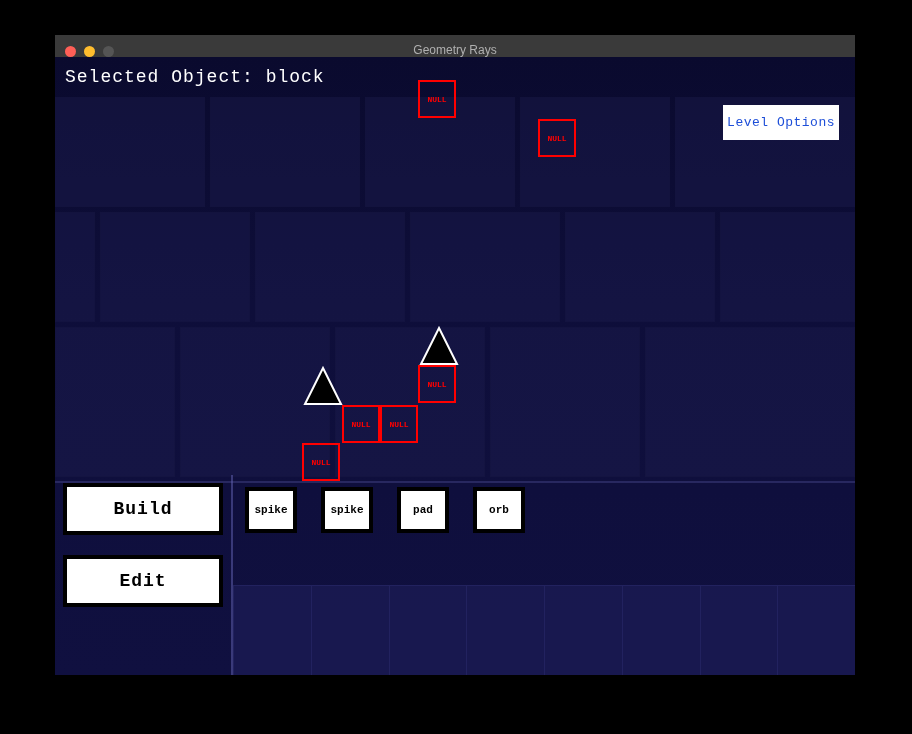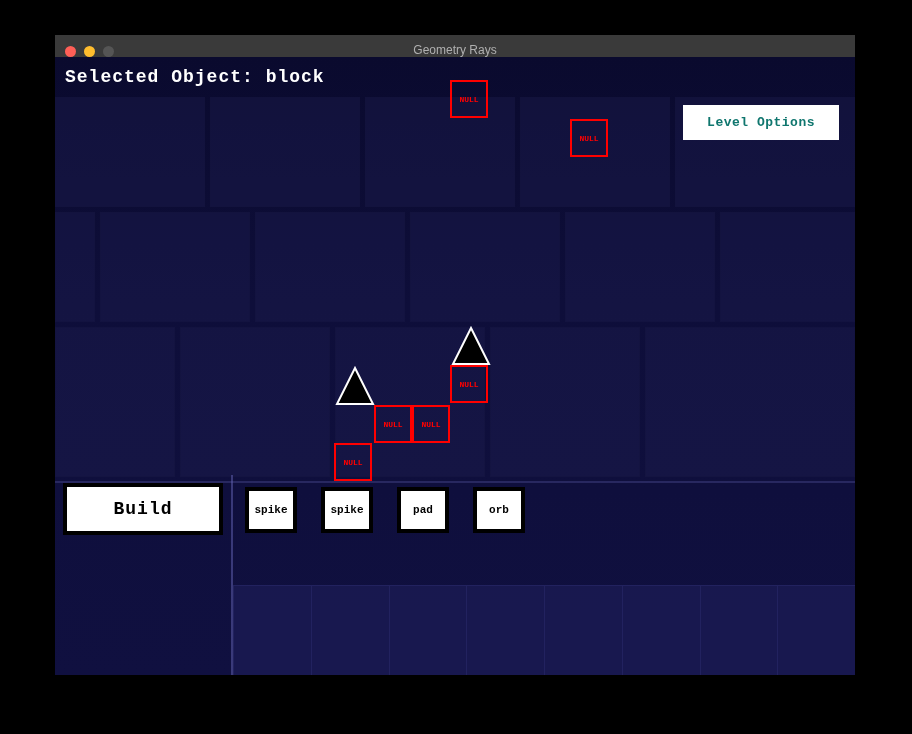--- a/index.html
+++ b/index.html
@@ -78,42 +78,41 @@
       background: rgba(30, 30, 80, 0.4);
       border: 1px solid rgba(20, 20, 60, 0.3);
     }
     
     .status-text {
       position: absolute;
       top: 10px;
       left: 10px;
       color: #fff;
       font-size: 18px;
-      font-weight: bold;
+      font-weight: normal;
       letter-spacing: 1px;
       z-index: 10;
     }
     
     .level-options-btn {
       position: absolute;
       top: 48px;
       right: 16px;
       background: #fff;
-      color: #0f766e;
-      padding: 10px 24px;
+      color: #1d4ed8;
+      padding: 10px 4px;
       font-size: 13px;
-      font-weight: bold;
+      font-weight: normal;
       cursor: pointer;
       z-index: 10;
       letter-spacing: 0.5px;
     }
     
     .game-object {
       position: absolute;
-      margin-left: 32px;
     }
     
     .block-obj {
       width: 38px;
       height: 38px;
       border: 2px solid #ff0000;
       background: transparent;
       display: flex;
       align-items: center;
       justify-content: center;
@@ -284,20 +283,21 @@
 
     <div class="game-object block-obj" style="left:247px;top:386px">
       <span class="block-label">NULL</span>
     </div>
 
     <div class="ground-line" style="top:424px"></div>
 
     <div class="bottom-panel">
       <div class="mode-buttons">
         <div class="mode-btn">Build</div>
+        <div class="mode-btn">Edit</div>
       </div>
       <div class="object-buttons">
         <div class="obj-btn">spike</div>
         <div class="obj-btn">spike</div>
         <div class="obj-btn">pad</div>
         <div class="obj-btn">orb</div>
       </div>
 
       <div class="floor-tiles">
         <div class="floor-tile"></div>

